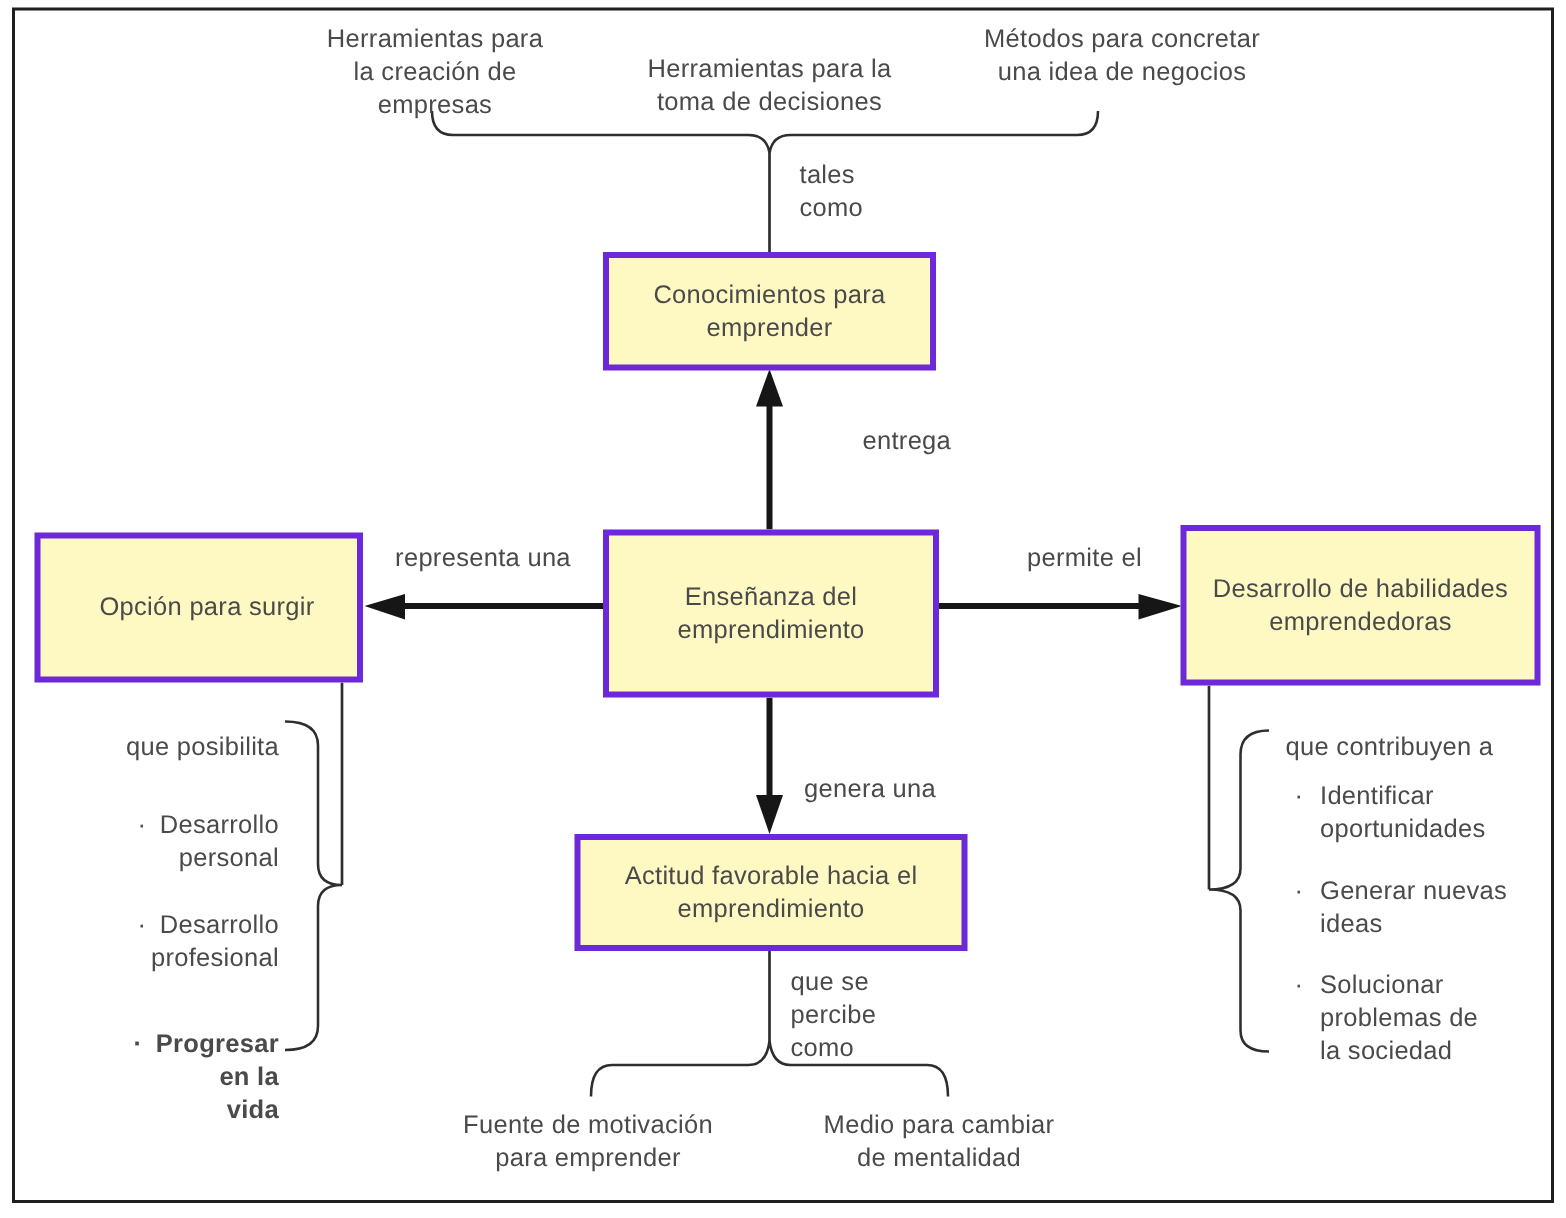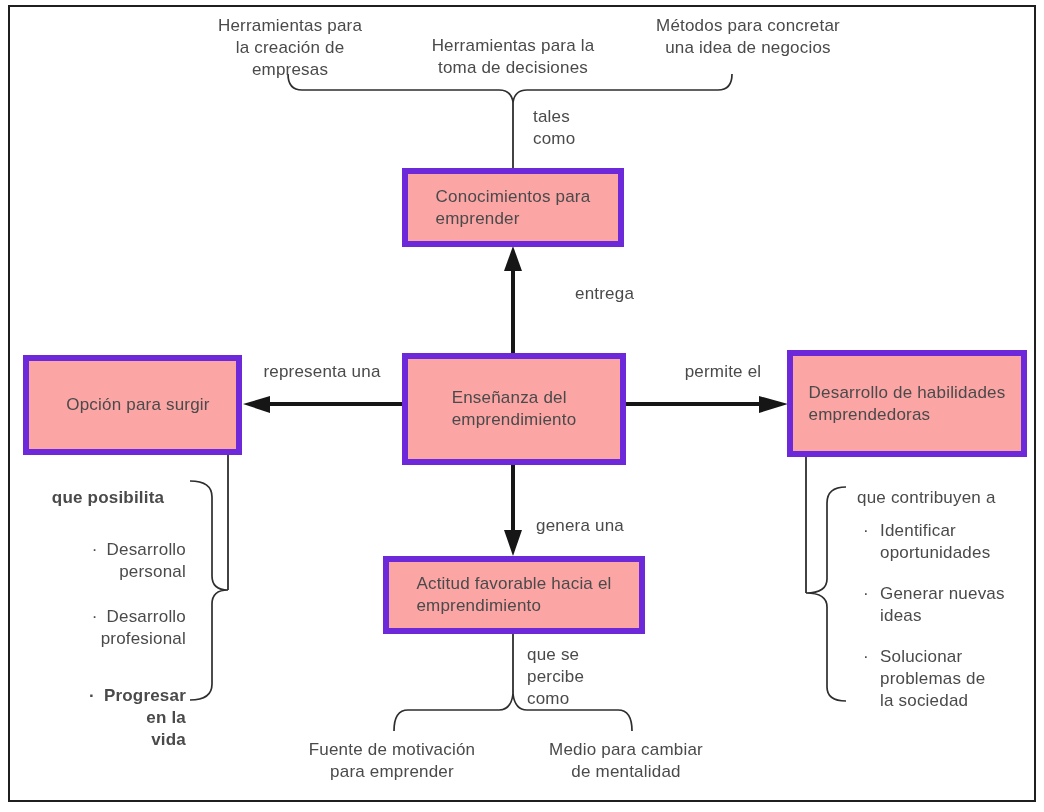--- a/index.html
+++ b/index.html
@@ -25,36 +25,37 @@
     border: 2px solid #1f1f1f;
   }
   svg.wires {
     position: absolute;
     left: 0; top: 0;
     width: 1044px; height: 812px;
     pointer-events: none;
   }
   .box {
     position: absolute;
-    background: #fca5a5;
-    border: 6px solid #6d28d9;
+    background: #fef9c3;
+    border: 4px solid #6d28d9;
     display: flex;
     align-items: center;
     justify-content: center;
+    text-align: center;
     white-space: pre-line;
     color: #4a4a4a;
     padding: 4px;
   }
   .lbl {
     position: absolute;
     white-space: pre-line;
     color: #4a4a4a;
   }
   .lbl.center { text-align: center; }
-  .lbl.right { text-align: center; font-weight: bold; }
+  .lbl.right { text-align: right; }
   .li-left {
     position: absolute;
     left: 30px;
     width: 156px;
     text-align: right;
     white-space: pre-line;
   }
   .li-left .bullet { margin-right: 9px; }
   .li-right {
     position: absolute;

